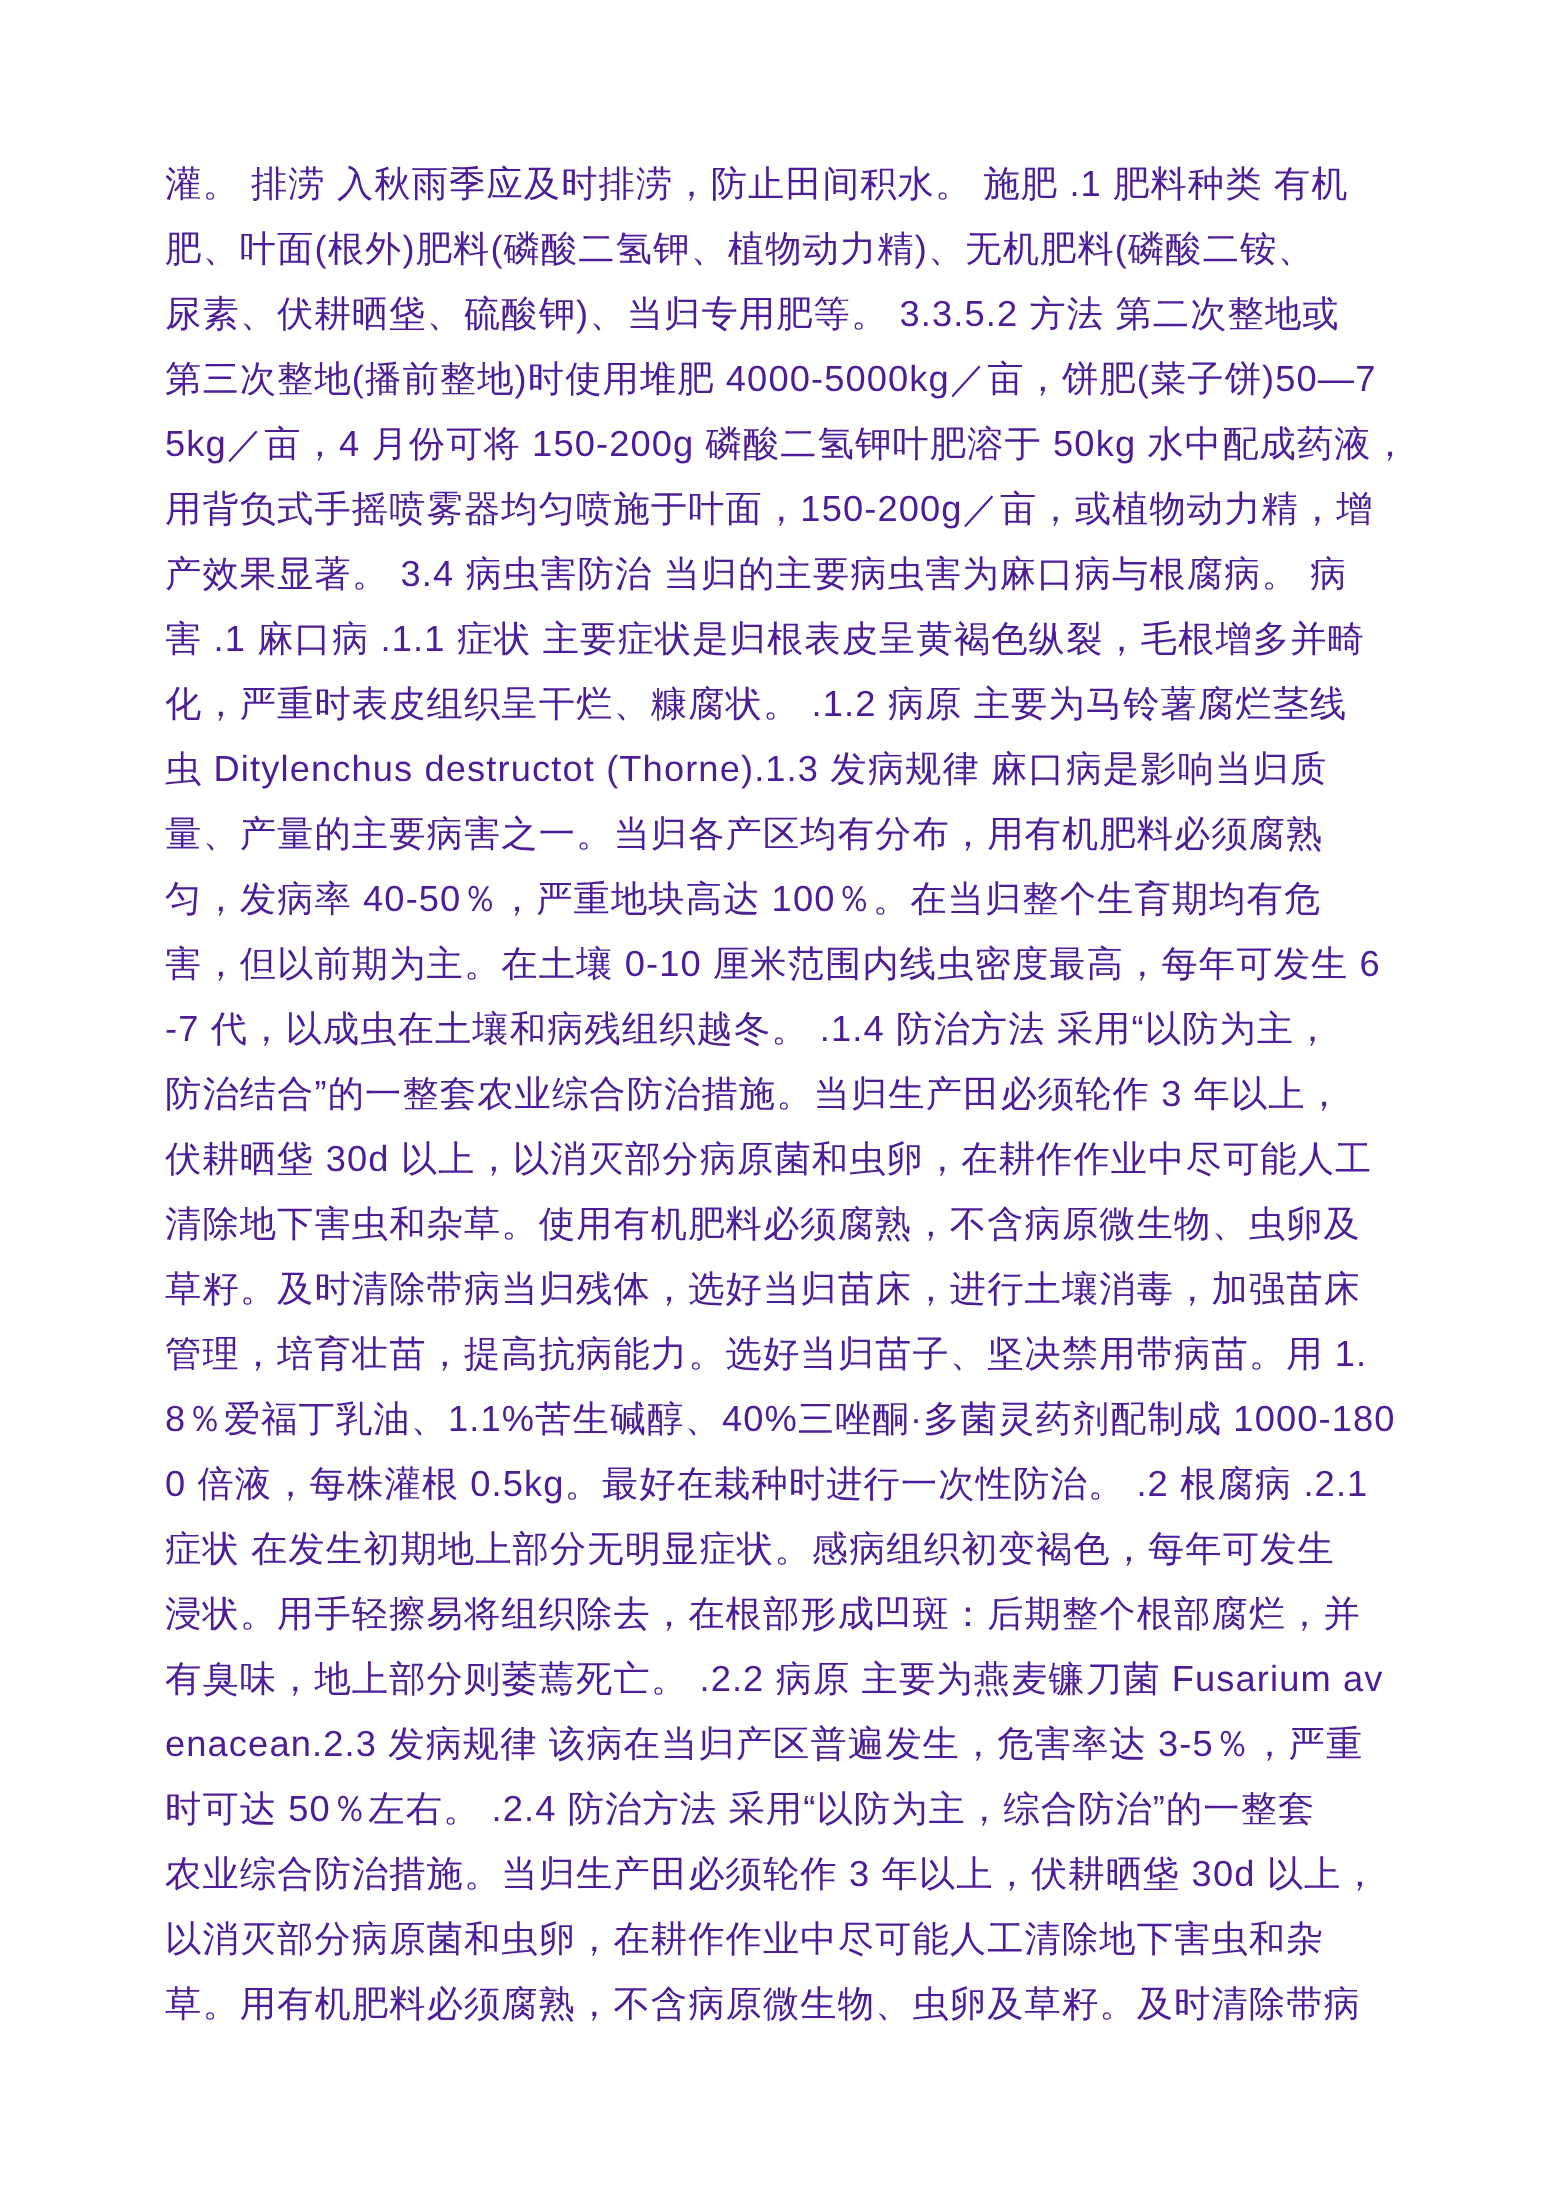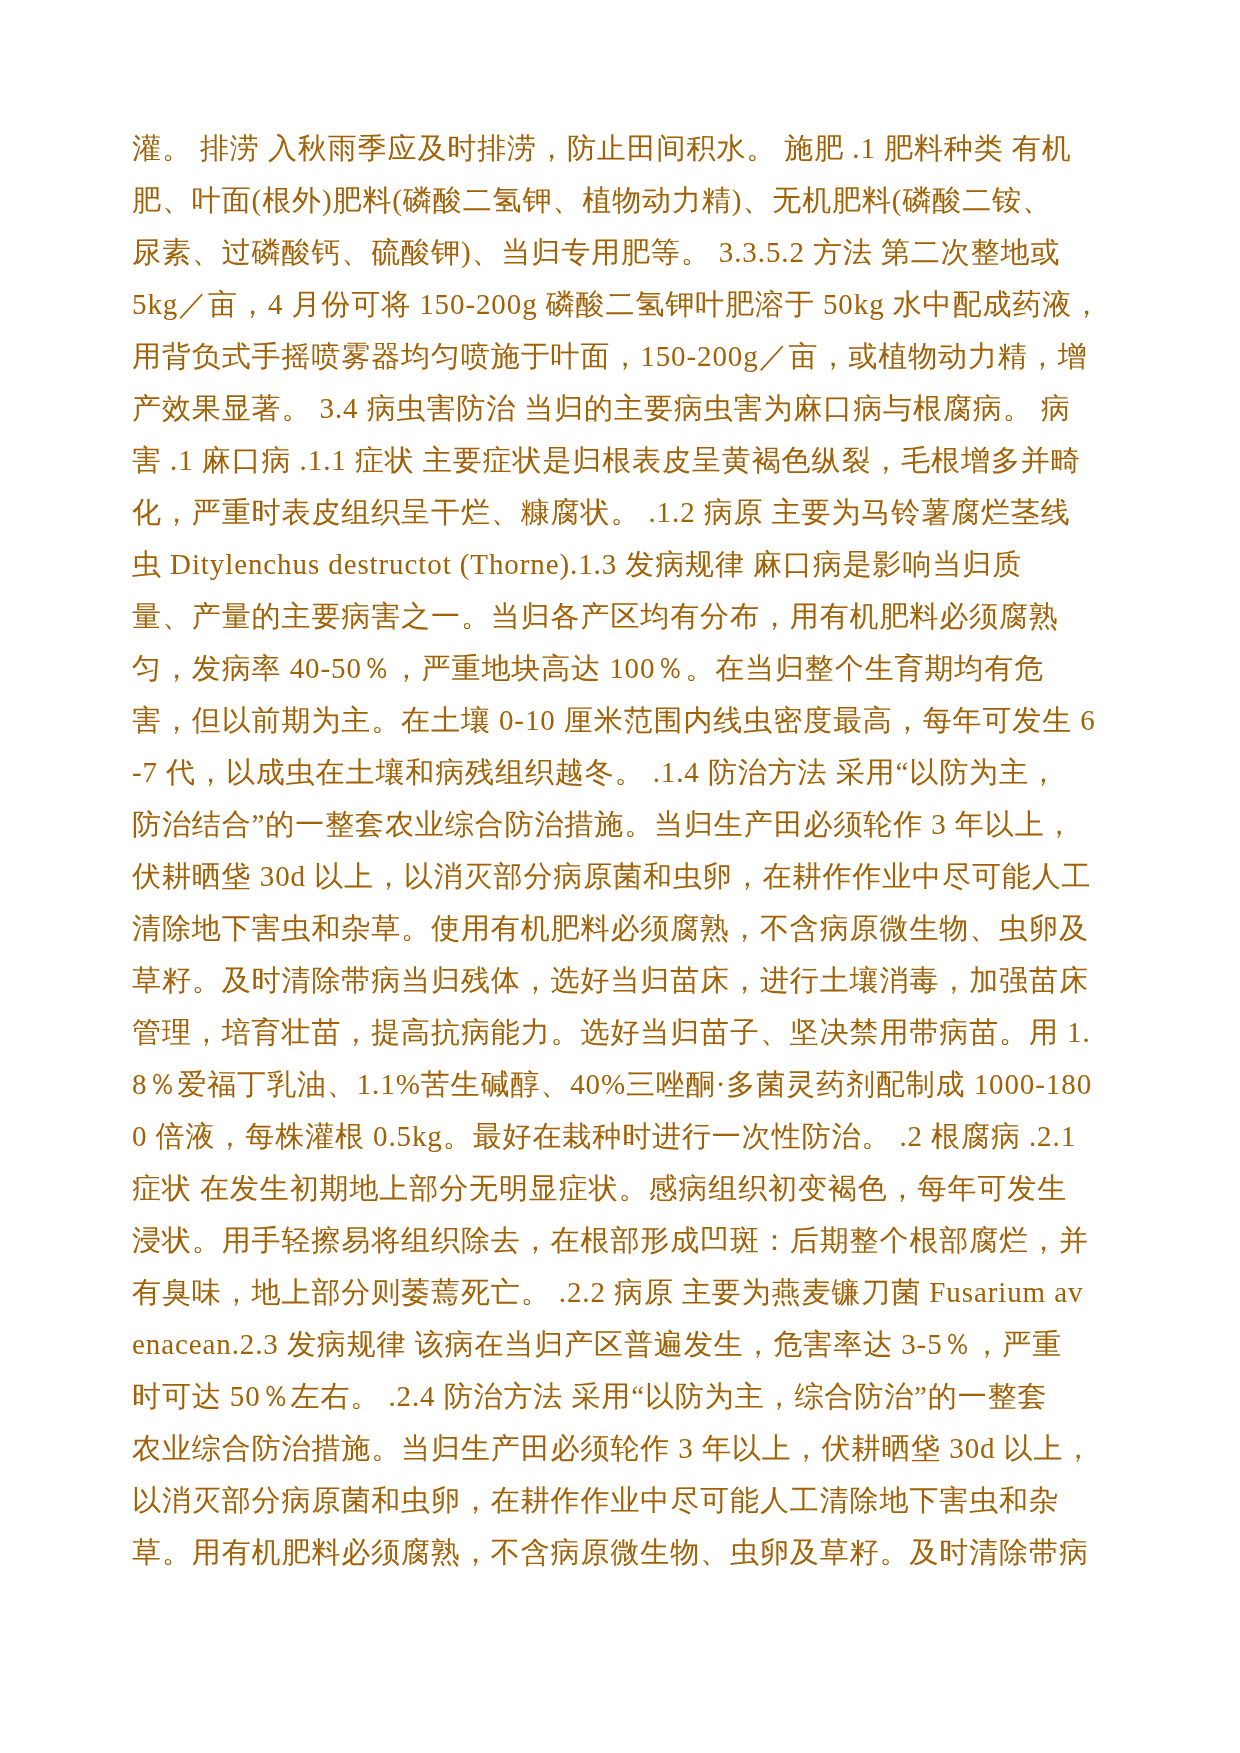--- a/index.html
+++ b/index.html
@@ -16,36 +16,37 @@
   }
   .text-block {
     position: absolute;
     left: 132px;
     top: 122px;
     width: 990px;
   }
   .line {
     height: 52px;
     line-height: 52px;
-    font-family: Liberation Serif, serif;
+    font-family: Liberation Sans, sans-serif;
     font-size: 29px;
     letter-spacing: 0.9px;
-    color: #a16207;
+    color: #4c1d95;
     white-space: pre;
     overflow: visible;
   }
 </style>
 </head>
 <body>
 
 <div class="page">
   <div class="text-block">
     <div class="line">灌。 排涝 入秋雨季应及时排涝，防止田间积水。 施肥 .1 肥料种类 有机</div>
     <div class="line">肥、叶面(根外)肥料(磷酸二氢钾、植物动力精)、无机肥料(磷酸二铵、</div>
-    <div class="line">尿素、过磷酸钙、硫酸钾)、当归专用肥等。 3.3.5.2 方法 第二次整地或</div>
+    <div class="line">尿素、伏耕晒垡、硫酸钾)、当归专用肥等。 3.3.5.2 方法 第二次整地或</div>
+    <div class="line">第三次整地(播前整地)时使用堆肥 4000-5000kg／亩，饼肥(菜子饼)50—7</div>
     <div class="line">5kg／亩，4 月份可将 150-200g 磷酸二氢钾叶肥溶于 50kg 水中配成药液，</div>
     <div class="line">用背负式手摇喷雾器均匀喷施于叶面，150-200g／亩，或植物动力精，增</div>
     <div class="line">产效果显著。 3.4 病虫害防治 当归的主要病虫害为麻口病与根腐病。 病</div>
     <div class="line">害 .1 麻口病 .1.1 症状 主要症状是归根表皮呈黄褐色纵裂，毛根增多并畸</div>
     <div class="line">化，严重时表皮组织呈干烂、糠腐状。 .1.2 病原 主要为马铃薯腐烂茎线</div>
     <div class="line">虫 Ditylenchus destructot (Thorne).1.3 发病规律 麻口病是影响当归质</div>
     <div class="line">量、产量的主要病害之一。当归各产区均有分布，用有机肥料必须腐熟</div>
     <div class="line">匀，发病率 40-50％，严重地块高达 100％。在当归整个生育期均有危</div>
     <div class="line">害，但以前期为主。在土壤 0-10 厘米范围内线虫密度最高，每年可发生 6</div>
     <div class="line">-7 代，以成虫在土壤和病残组织越冬。 .1.4 防治方法 采用“以防为主，</div>

